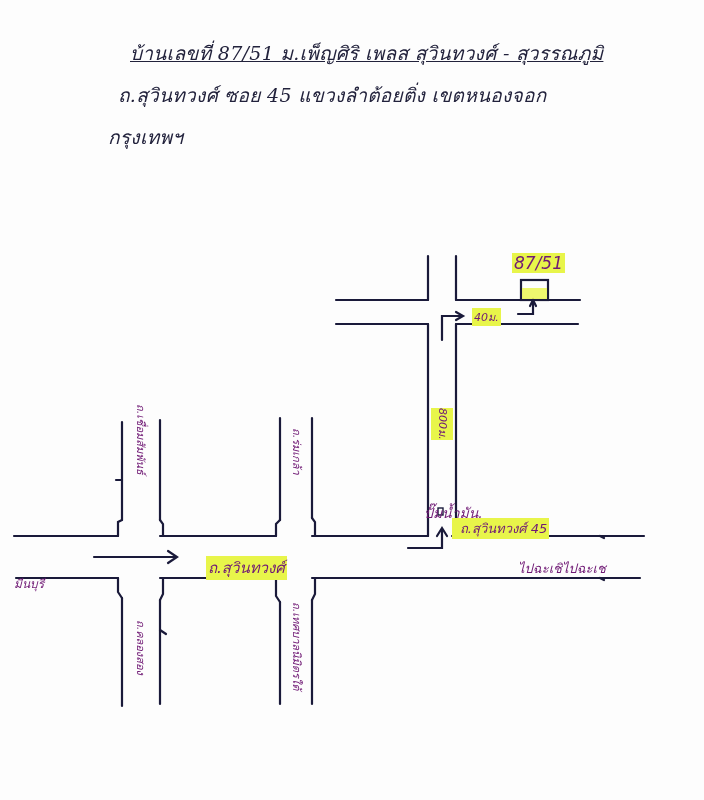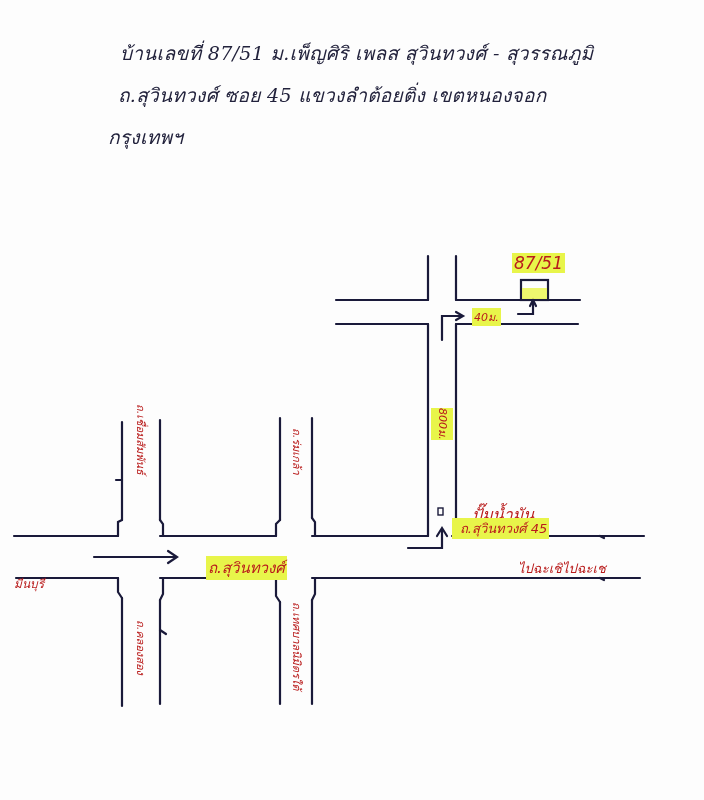--- a/index.html
+++ b/index.html
@@ -17,30 +17,30 @@
     font-size: 19px;
     color: #22223c;
     white-space: nowrap;
     letter-spacing: 0.3px;
   }
   #map-svg { position: absolute; left: 0; top: 0; }
   .lbl {
     position: absolute;
     font-family: "DejaVu Sans", sans-serif;
     font-style: italic;
-    color: #b91c1c;
+    color: #701a75;
     white-space: nowrap;
   }
   .hl { background: #e8f54a; padding: 0 2px; }
   .vert-down { writing-mode: vertical-rl; }
 </style>
 </head>
 <body>
 
-<div class="header-line" style="left:120px; top:38px;">บ้านเลขที่ 87/51 ม.เพ็ญศิริ เพลส สุวินทวงศ์ - สุวรรณภูมิ</div>
+<div class="header-line" style="left:130px; top:38px;text-decoration:underline;">บ้านเลขที่ 87/51 ม.เพ็ญศิริ เพลส สุวินทวงศ์ - สุวรรณภูมิ</div>
 <div class="header-line" style="left:118px; top:80px;text-align:right;">ถ.สุวินทวงศ์ ซอย 45 แขวงลำต้อยติ่ง เขตหนองจอก</div>
 <div class="header-line" style="left:108px; top:122px;">กรุงเทพฯ</div>
 
 <svg id="map-svg" width="704" height="800" viewBox="0 0 704 800">
   <g stroke="#1a1a3a" stroke-width="2.2" fill="none" stroke-linecap="round">
 
     <g>
 
       <line x1="14" y1="536" x2="118" y2="536"></line>
       <line x1="160" y1="536" x2="276" y2="536"></line>
@@ -110,21 +110,21 @@
   </g>
 
   <rect x="522" y="288" width="25" height="11" fill="#e8f54a" opacity="0.8"></rect>
 
   <rect x="438" y="508" width="5" height="7" fill="none" stroke="#1a1a3a" stroke-width="1.4"></rect>
 </svg>
 
 <div class="lbl hl" style="left:512px; top:253px; font-size:17px;">87/51</div>
 <div class="lbl hl" style="left:472px; top:308px; font-size:11px;">40ม.</div>
 <div class="lbl hl vert-down" style="left:431px; top:408px; font-size:11px;">800ม.</div>
-<div class="lbl" style="left:472px; top:502px; font-size:16px;">ปั๊มน้ำมัน.</div>
+<div class="lbl" style="left:424px; top:502px; font-size:14px;">ปั๊มน้ำมัน.</div>
 <div class="lbl hl" style="left:452px; top:518px; font-size:13px;padding-left:8px;">ถ.สุวินทวงศ์ 45</div>
 <div class="lbl" style="left:518px; top:558px; font-size:13px;">ไปฉะเชิไปฉะเช</div>
 <div class="lbl" style="left:14px; top:546px; font-size:12px;margin-top:28px;">มีนบุรี</div>
 <div class="lbl hl" style="left:206px; top:556px; font-size:15px;">ถ.สุวินทวงศ์</div>
 <div class="lbl vert-down" style="left:131px; top:404px; font-size:11px;">ถ.เชื่อมสัมพันธ์</div>
 <div class="lbl vert-down" style="left:131px; top:620px; font-size:11px;">ถ.คลองสอง</div>
 <div class="lbl vert-down" style="left:287px; top:428px; font-size:11px;">ถ.ร่มเกล้า</div>
 <div class="lbl vert-down" style="left:287px; top:602px; font-size:11px;">ถ.เทศบาลนิมิตรใต้</div>
 
 </body></html>

